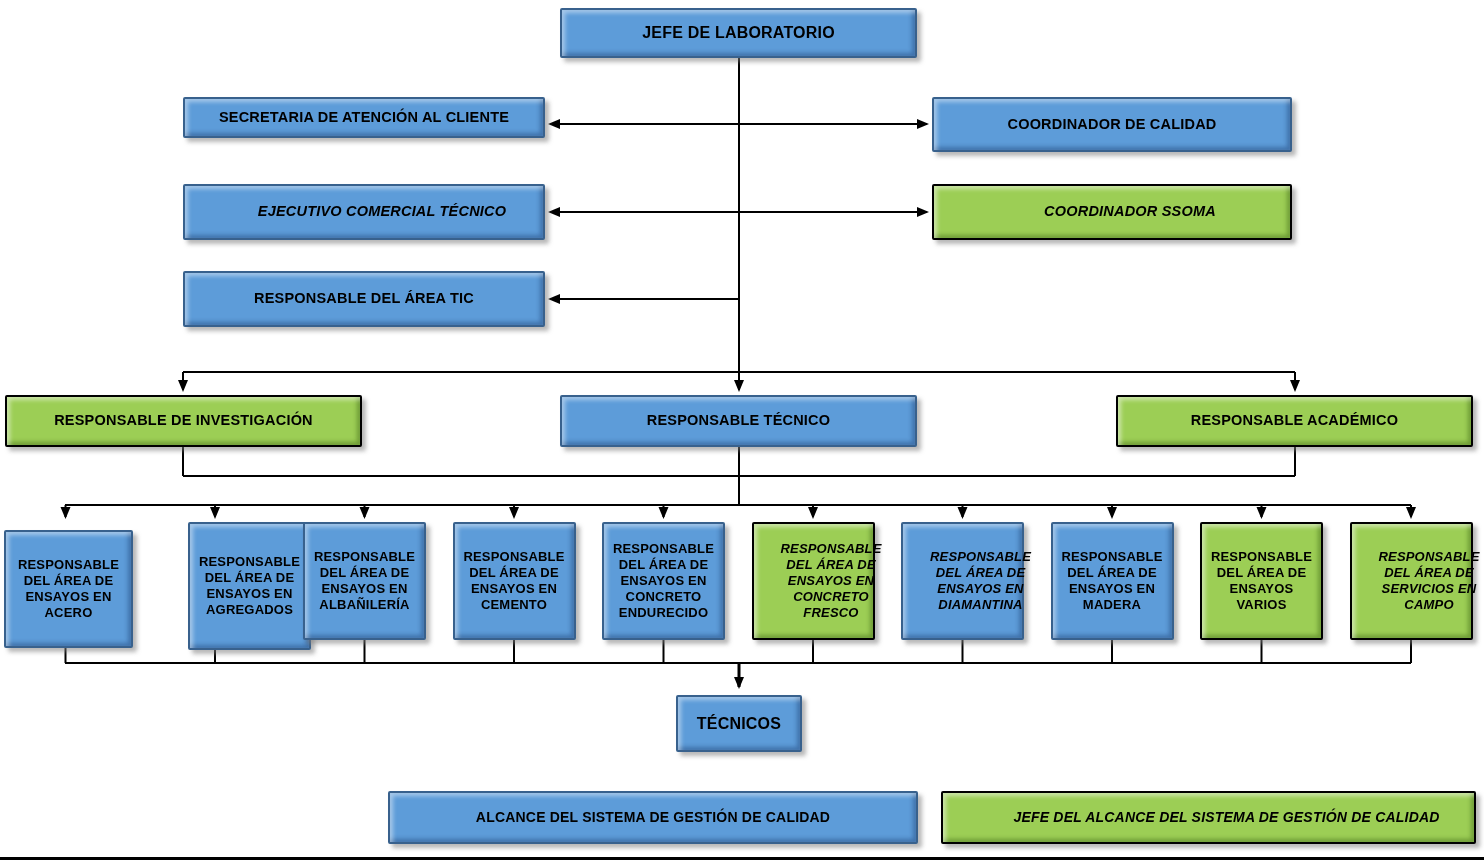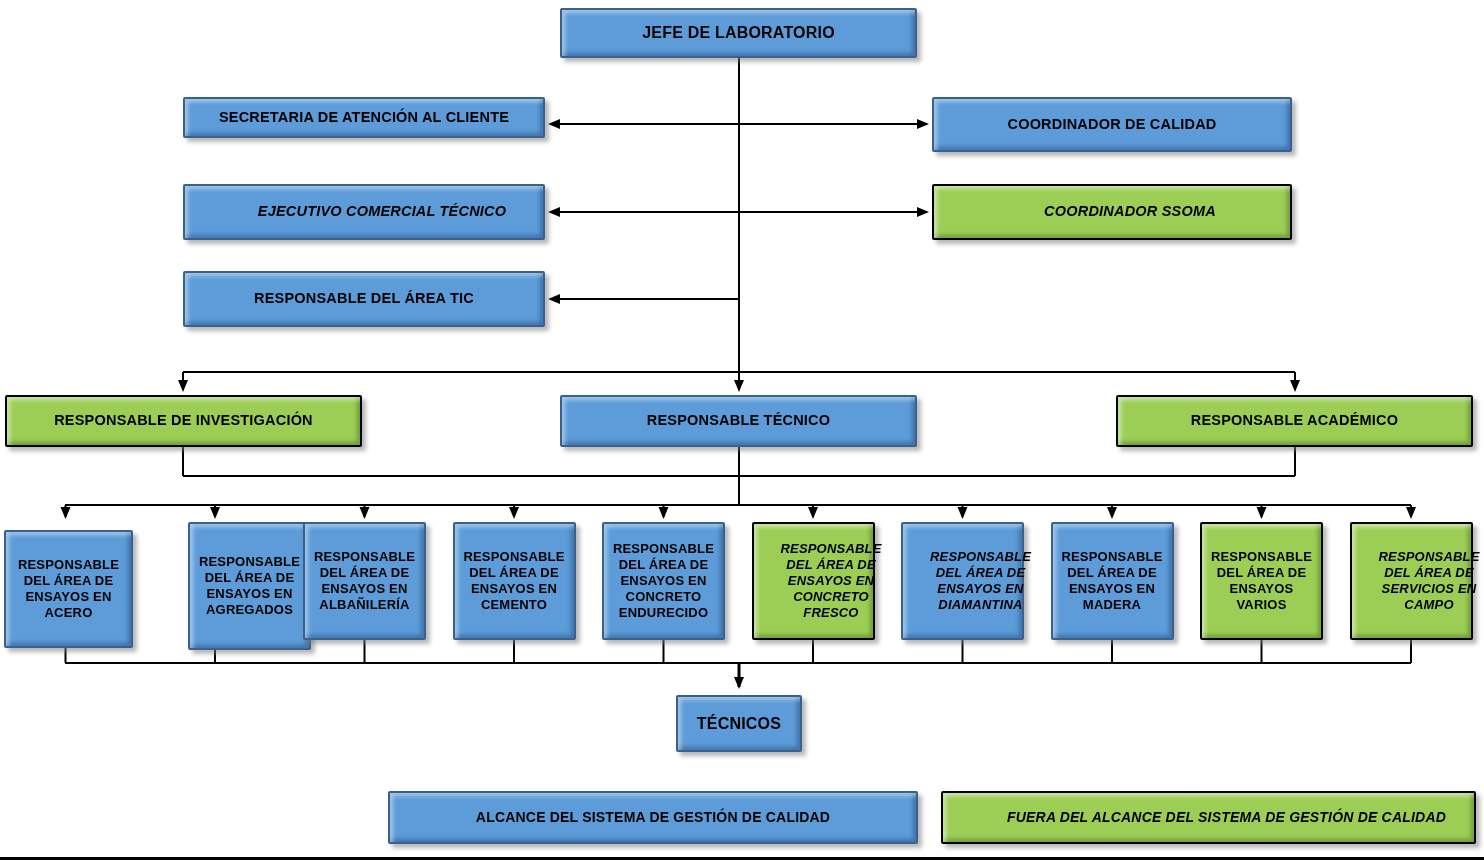--- a/index.html
+++ b/index.html
@@ -117,16 +117,16 @@
   <div class="node blue area" style="left:602px; top:522px; width:123px; height:118px;">RESPONSABLE DEL ÁREA DE ENSAYOS EN CONCRETO ENDURECIDO</div>
   <div class="node green area italic" style="left:751.5px; top:522px; width:123px; height:118px;">RESPONSABLE DEL ÁREA DE ENSAYOS EN CONCRETO FRESCO</div>
   <div class="node blue area italic" style="left:901px; top:522px; width:123px; height:118px;">RESPONSABLE DEL ÁREA DE ENSAYOS EN DIAMANTINA</div>
   <div class="node blue area" style="left:1050.5px; top:522px; width:123px; height:118px;">RESPONSABLE DEL ÁREA DE ENSAYOS EN MADERA</div>
   <div class="node green area" style="left:1200px; top:522px; width:123px; height:118px;">RESPONSABLE DEL ÁREA DE ENSAYOS VARIOS</div>
   <div class="node green area italic" style="left:1349.5px; top:522px; width:123px; height:118px;">RESPONSABLE DEL ÁREA DE SERVICIOS EN CAMPO</div>
 
   <div class="node blue fs15" style="left:676px; top:695px; width:126px; height:57px;">TÉCNICOS</div>
 
   <div class="node blue legend" style="left:388px; top:791px; width:530px; height:53px;">ALCANCE DEL SISTEMA DE GESTIÓN DE CALIDAD</div>
-  <div class="node green legend italic" style="left:941px; top:791px; width:535px; height:53px;">FUERA DEL ALCANCE DEL SISTEMA DE GESTIÓN DE CALIDAD</div>
+  <div class="node green legend italic" style="left:941px; top:791px; width:535px; height:53px;">JEFE DEL ALCANCE DEL SISTEMA DE GESTIÓN DE CALIDAD</div>
 
   <div id="bottom-border"></div>
 </div>
 
 </body></html>

